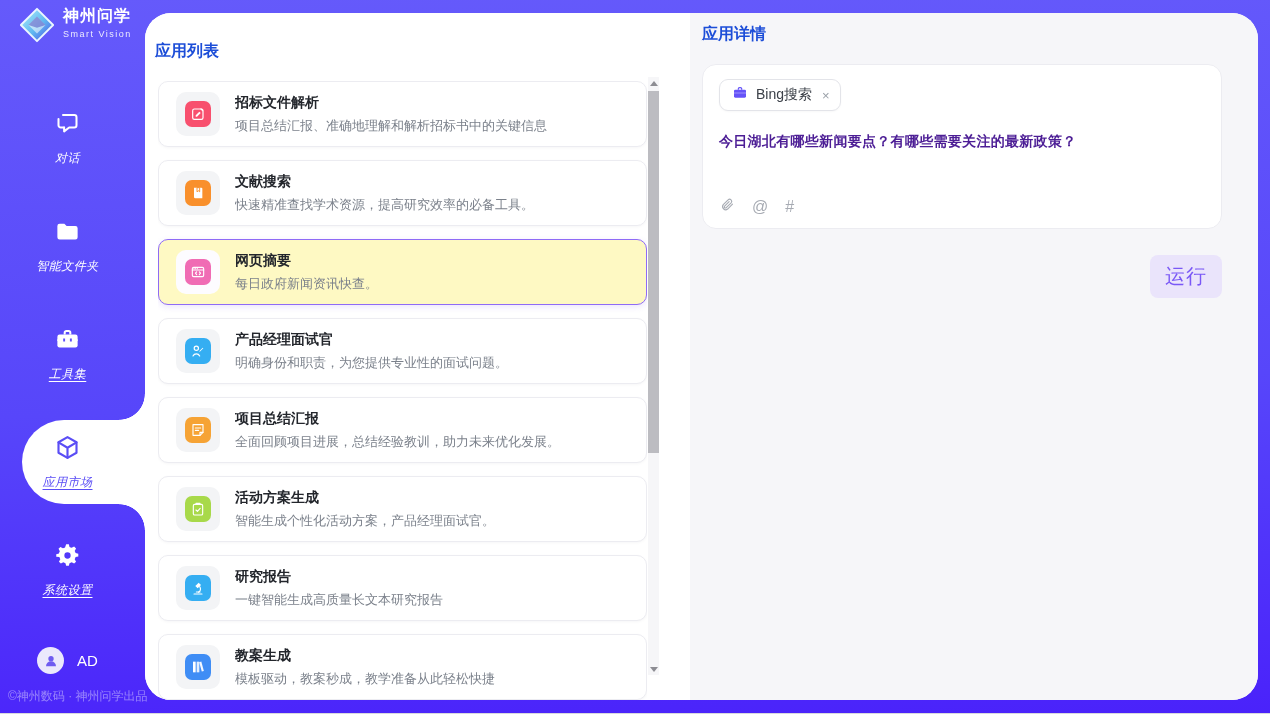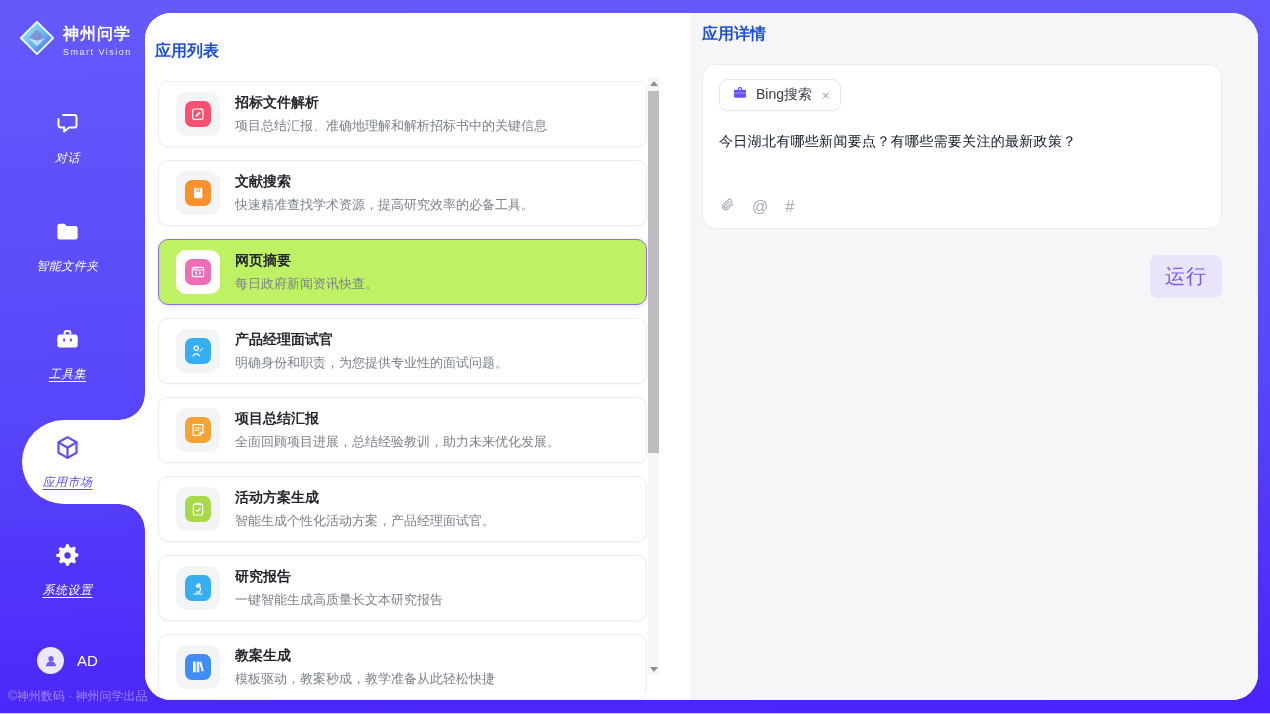--- a/index.html
+++ b/index.html
@@ -6,21 +6,21 @@
   html,body { width:1270px; height:714px; }
   body {
     position:relative; overflow:hidden;
     font-family:"Liberation Sans","DejaVu Sans",sans-serif;
     background:linear-gradient(178deg,#655afb 0%,#5746fa 55%,#4a22fa 100%);
   }
   body::after { content:""; position:absolute; left:0; right:0; bottom:0; height:1px; background:#d8d8e0; }
 
   
   .sidebar { position:absolute; left:0; top:0; width:145px; height:100%; z-index:2; }
-  .logo-row { display:flex; align-items:center; gap:7px; padding:19px 0 0 18px; }
+  .logo-row { display:flex; align-items:flex-start; gap:7px; padding:6px 0 0 18px; }
   .logo-text .name { color:#fff; font-size:16px; font-weight:bold; letter-spacing:1px; }
   .logo-text .sub { color:rgba(255,255,255,.88); font-size:9px; letter-spacing:1.5px; margin-top:2px; }
   .nav { position:absolute; top:100px; left:0; width:135px; }
   .nav-item { position:relative; height:76px; margin-bottom:32px; display:flex; flex-direction:column;
               align-items:center; justify-content:center; gap:9px; color:#fff; cursor:pointer; }
   .nav-item .ico, .nav-item .lbl { position:relative; z-index:1;font-style:italic; }
   .nav-item .lbl { font-size:12px; letter-spacing:.5px; }
   .nav-item .lbl.u { text-decoration:underline; text-underline-offset:3px; }
   .nav-item.active { color:#5a4df5; }
   .tab { display:none; }
@@ -42,21 +42,21 @@
 
   
   .list-pane { width:545px; background:#fff; position:relative; flex:0 0 545px; }
   .pane-title { font-size:16px; font-weight:bold; color:#1d4ed8; }
   .list-pane .pane-title { position:absolute; top:28px; left:10px; }
   .cards { position:absolute; top:68px; left:13px; width:489px; bottom:0; overflow:hidden;
            display:flex; flex-direction:column; gap:13px; }
   .card { flex:0 0 66px; border:1px solid #ececf1; border-radius:10px; background:#fff;
           box-shadow:0 1px 3px rgba(20,20,40,.04); display:flex; align-items:center; gap:15px;
           padding:0 14px 0 17px; cursor:pointer; }
-  .card.selected { background:#bef264; border:1.5px solid #8f6bf6; box-shadow:0 2px 6px rgba(120,80,240,.15); }
+  .card.selected { background:#fef9c3; border:1.5px solid #8f6bf6; box-shadow:0 2px 6px rgba(120,80,240,.15); }
   .icon-box { width:44px; height:44px; border-radius:10px; background:#f3f4f6; flex:0 0 44px;
               display:flex; align-items:center; justify-content:center; }
   .card.selected .icon-box { background:#fdfcff; }
   .glyph { width:26px; height:26px; border-radius:7px; display:flex; align-items:center; justify-content:center; }
   .card-txt { overflow:hidden; }
   .card-title { font-size:14px; font-weight:bold; color:#23262c; margin-bottom:5px; }
   .card-desc { font-size:13px; color:#7b818b; white-space:nowrap; }
 
   
   .sbar { position:absolute; left:503px; top:64px; bottom:25px; width:11px; background:#f6f6f8; }
@@ -67,21 +67,21 @@
   .thumb { position:absolute; left:0; top:14px; width:11px; height:362px; background:#bcbcc1; cursor:pointer; }
 
   
   .detail-pane { flex:1; background:#f6f6f9; position:relative; padding:11px 0 0 12px; }
   .prompt-card { width:520px; height:165px; margin-top:19px; background:#fff; border:1px solid #ececf1;
                  border-radius:14px; padding:14px 16px; position:relative; }
   .tool-tag { display:inline-flex; align-items:center; gap:8px; height:32px; padding:0 10px 0 12px;
               border:1px solid #e3e4e9; border-radius:9px; background:#fff; box-shadow:0 1px 2px rgba(0,0,0,.03); cursor:pointer; }
   .tool-tag .t-lbl { font-size:14px; color:#3b4048; }
   .tool-tag .t-x { font-size:13px; color:#9aa0a8; margin-left:2px; cursor:pointer; }
-  .query { margin-top:22px; font-size:14px; color:#0f172a; letter-spacing:.3px; }
+  .query { margin-top:22px; font-size:14px; color:#4c1d95; letter-spacing:.3px;font-weight:bold; }
   .composer { position:absolute; left:17px; bottom:11px; display:flex; align-items:center; gap:17px; color:#a7abb3; }
   .composer .txt-ico { font-size:16px; line-height:1; cursor:pointer; }
   .run-row { width:520px; display:flex; justify-content:flex-end; margin-top:26px; }
   .run-btn { border:none; background:#eae4fb; color:#7a58f6; font-size:20px; padding:8px 15px;
              border-radius:8px; cursor:pointer; font-family:inherit; letter-spacing:1px; }
 </style>
 </head>
 <body>
 
 <div class="sidebar">

